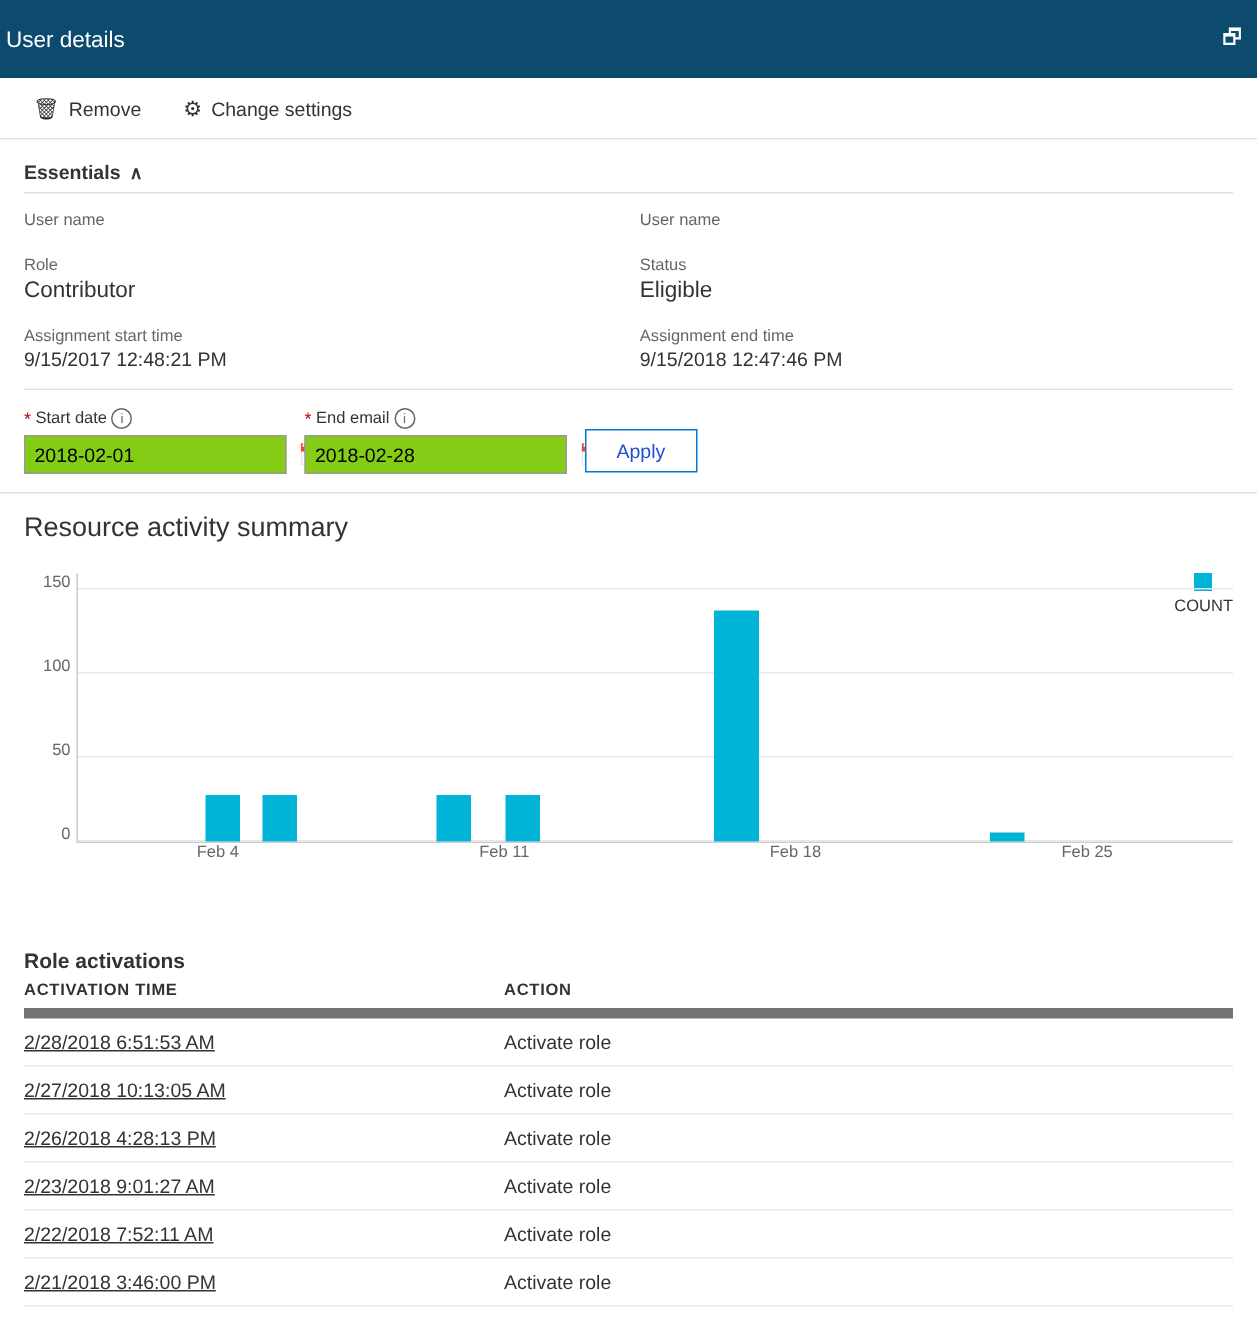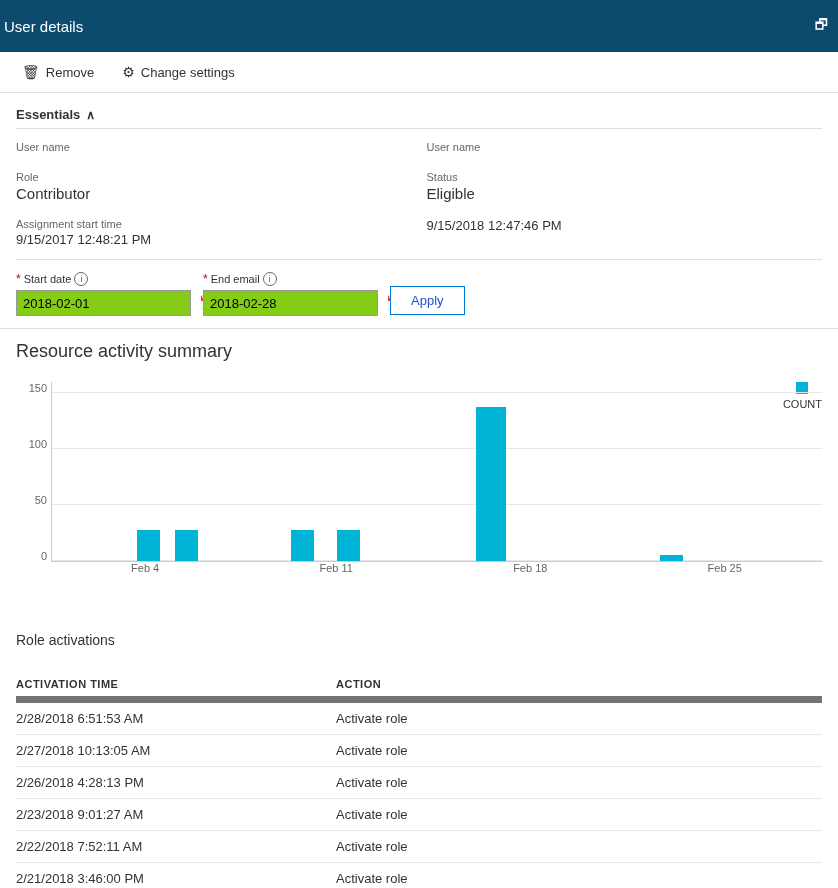--- a/index.html
+++ b/index.html
@@ -183,38 +183,38 @@
       bottom: 0;
       height: 20px;
       display: flex;
       justify-content: space-around;
       font-size: 11px;
       color: #666;
     }
     .x-label { text-align: center; }
 
     .activations-section { padding: 8px 16px; }
-    .activations-title { font-size: 14px; font-weight: 400; margin-bottom: 24px; }
+    .activations-title { font-size: 14px; font-weight: 700; margin-bottom: 0; }
 
     .table { width: 100%; border-collapse: collapse; }
     .table thead tr { border-bottom: 7px solid #737373; }
     .table th {
       text-align: left;
       font-size: 11px;
       font-weight: 700;
       color: #333;
       padding: 6px 8px 6px 0;
       letter-spacing: 0.5px;
     }
     .table td {
       padding: 8px 8px 8px 0;
       font-size: 13px;
       border-bottom: 1px solid #e8e8e8;
     }
-    .table td:first-child { width: 320px; }
+    .table td:first-child { width: 320px; text-decoration: underline; }
   </style>
 </head>
 <body>
 
 <div class="title-bar">
   <span class="title-bar-title">User details</span>
   <div class="title-bar-controls">
     <button class="title-bar-btn">🗗</button>
   </div>
 </div>
@@ -250,20 +250,21 @@
     </div>
     <div class="field-group">
       <div class="field-label">Status</div>
       <div class="field-value large">Eligible</div>
     </div>
     <div class="field-group">
       <div class="field-label">Assignment start time</div>
       <div class="field-value">9/15/2017 12:48:21 PM</div>
     </div>
     <div class="field-group">
+      <div class="field-label">Assignment end time</div>
       <div class="field-value">9/15/2018 12:47:46 PM</div>
     </div>
   </div>
 </div>
 
 <div class="date-filter-row">
   <div class="date-field">
     <div class="date-label">
       <span class="required-star">*</span>
       <span>Start date</span>

